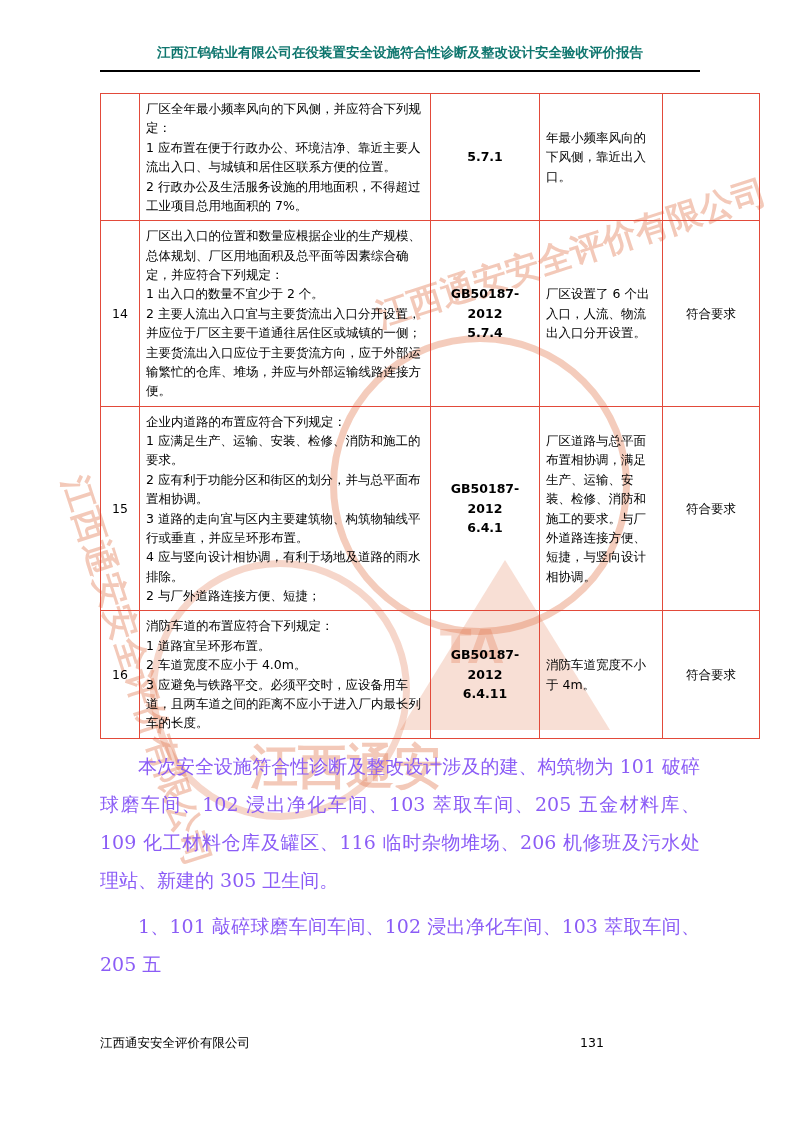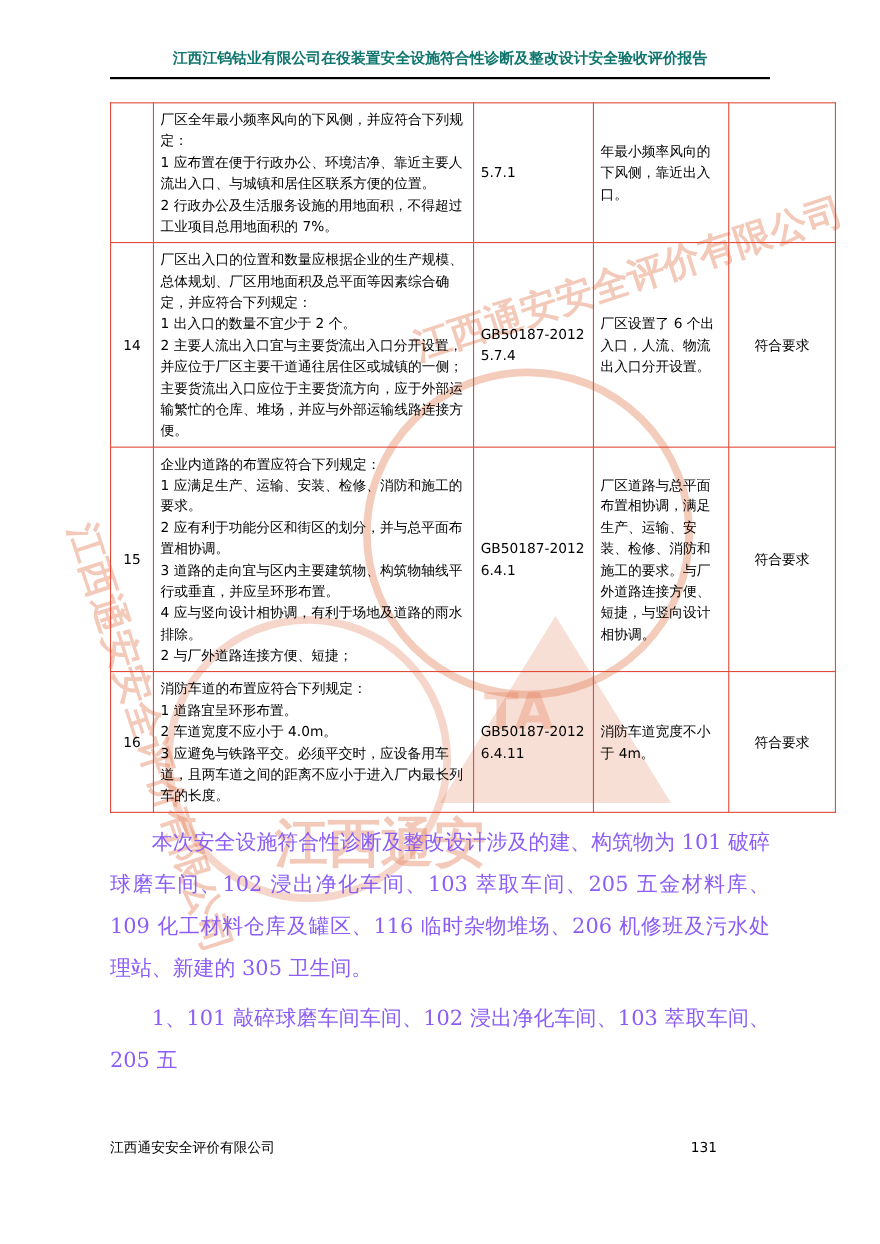--- a/index.html
+++ b/index.html
@@ -110,21 +110,21 @@
   table.spec td {
     border: 1px solid #e24a3a;
     vertical-align: middle;
     padding: 5px 6px;
     font-size: 12.5px;
     line-height: 1.55;
     color: #000;
   }
   td.c-no { width: 26px; text-align: center; }
   td.c-req { width: 278px; vertical-align: top; }
-  td.c-std { width: 96px; text-align: left; }
+  td.c-std { width: 96px; text-align: center; font-weight: bold; }
   td.c-act { width: 110px; vertical-align: top; }
   td.c-res { width: 84px; text-align: center; }
   .c-req p, .c-act p, .c-std p {
     margin: 0;
   }
 
   
   .result-line {
     margin: 14px 0 0 0;
     font-size: 15px;
@@ -159,21 +159,21 @@
     z-index: 2;
     font-size: 12.5px;
     color: #000;
   }
   .footer-row {
     display: flex;
     align-items: baseline;
     justify-content: space-between;
   }
   .footer-left { width: 210px; text-align: left; }
-  .footer-center { width: 120px; text-align: center; }
+  .footer-center { width: 120px; }
   .footer-right { width: 230px; text-align: right; }
 </style>
 </head>
 <body>
 
 <div class="page">
 
   <div class="wm-layer">
     <div class="wm-ring r1"></div>
     <div class="wm-ring r2"></div>

